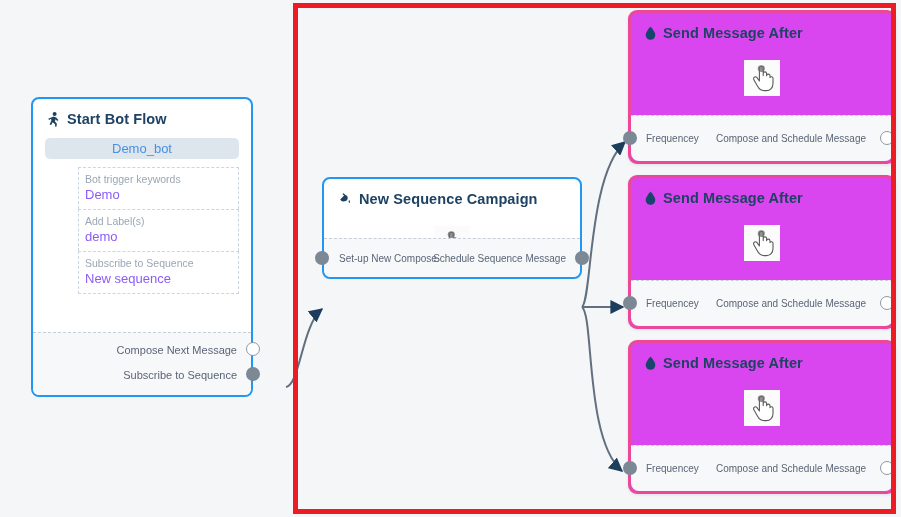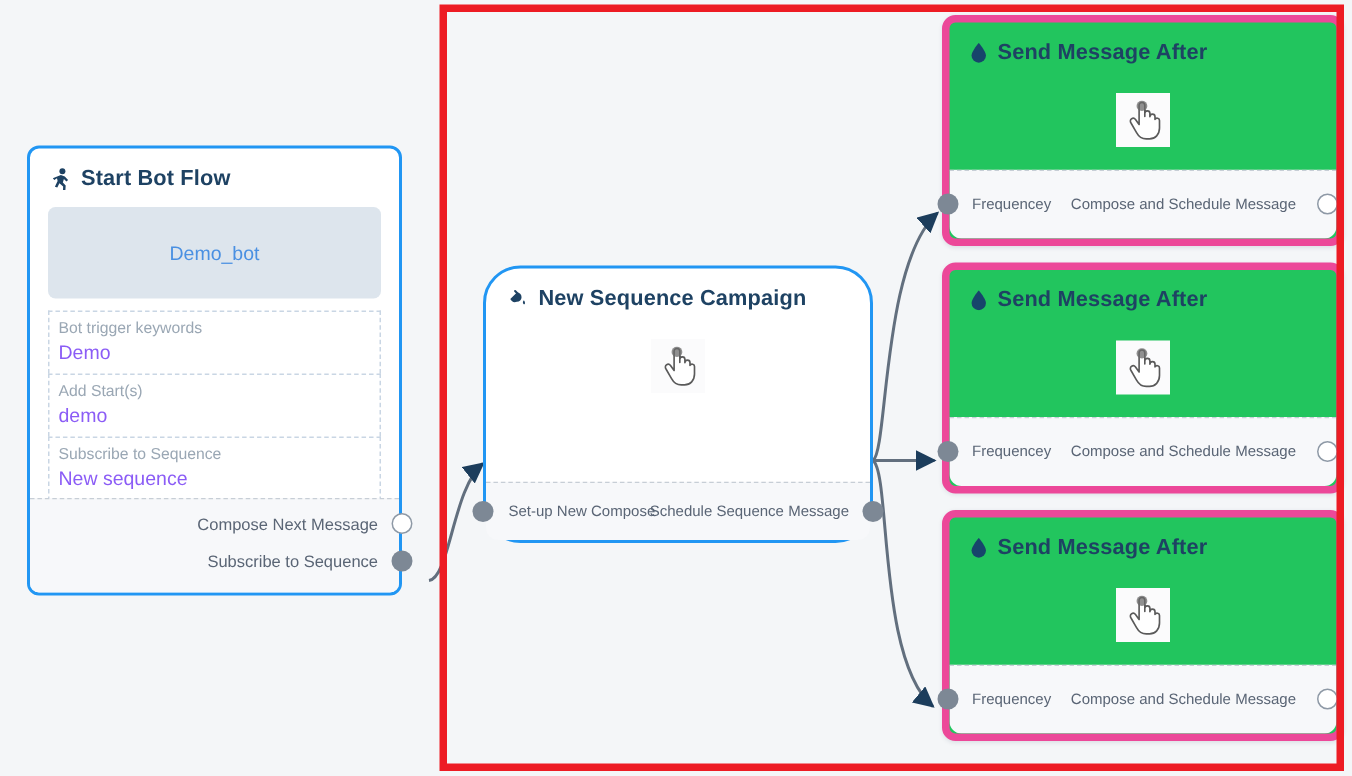--- a/index.html
+++ b/index.html
@@ -28,51 +28,52 @@
 
   
   .node{position:absolute;z-index:10;box-sizing:border-box;}
 
   .node-blue{
     background:#ffffff;
     border:2px solid #2196f3;
     border-radius:8px;
   }
   .node-plain{
-    background:#22c55e;
-    border:5px solid #ec4899;
+    background:#d946ef;
+    border:3px solid #ec4899;
     border-radius:9px;
     box-shadow:0 1px 3px rgba(30,50,80,.10);
   }
 
   .node-title{
     display:flex;align-items:center;gap:7px;
     font-size:14.5px;font-weight:bold;color:#1e4263;
     padding:12px 0 0 14px;
     letter-spacing:.1px;
   }
   .node-title .ic{display:inline-flex;align-items:center;}
 
   
   .bot-pill{
     margin:11px 12px 0 12px;
     background:#dde5ed;
     border-radius:5px;
     text-align:center;
     color:#4a90e2;
     font-size:13px;
-    padding:23px 0;
+    padding:3px 0;
   }
 
   
   .fields{margin:8px 12px 0 12px;}
   .field{
     border:1px dashed #c9d6e4;
     border-bottom:none;
     padding:4px 6px 5px 6px;
+    margin-left:33px;
   }
   .field:last-child{border-bottom:1px dashed #c9d6e4;}
   .field-label{font-size:10.5px;color:#9aa7b4;line-height:14px;}
   .field-value{font-size:13px;color:#8b5cf6;line-height:18px;}
 
   
   .card-body{
     height:73px;
     display:flex;align-items:center;justify-content:center;
   }
@@ -136,40 +137,40 @@
 
     <path d="M 286 387 C 300 385 302 325 322 309" fill="none" stroke="#626f7e" stroke-width="2" marker-end="url(#arrow)"></path>
 
     <path d="M 582 307 C 592 300 588 175 625 142" fill="none" stroke="#626f7e" stroke-width="2" marker-end="url(#arrow)"></path>
 
     <path d="M 582 307 L 623 307" fill="none" stroke="#626f7e" stroke-width="2" marker-end="url(#arrow)"></path>
 
     <path d="M 582 307 C 594 316 585 440 622 471" fill="none" stroke="#626f7e" stroke-width="2" marker-end="url(#arrow)"></path>
   </svg>
 
-  <div class="node node-blue" style="left:18px;top:97px;width:250px;height:300px;">
+  <div class="node node-blue" style="left:31px;top:97px;width:222px;height:300px;">
     <div class="node-title">
       <span class="ic">
         <svg width="13" height="15" viewBox="0 0 13 15">
           <circle cx="7.6" cy="2.1" r="2" fill="#1e4263"></circle>
           <path d="M6.6 4.6 L9.2 5.6 L11.4 8.0 L10.3 9.0 L8.6 7.3 L7.9 9.6 L9.8 11.6 L9.6 14.6 L8.0 14.6 L8.1 12.3 L5.6 10.2 L4.2 13.0 L2.6 12.5 L4.4 8.6 L4.0 6.8 L2.2 8.0 L1.2 6.8 Z" fill="#1e4263"></path>
         </svg>
       </span>
       <span>Start Bot Flow</span>
     </div>
 
     <div class="bot-pill">Demo_bot</div>
 
     <div class="fields">
       <div class="field">
         <div class="field-label">Bot trigger keywords</div>
         <div class="field-value">Demo</div>
       </div>
       <div class="field">
-        <div class="field-label">Add Start(s)</div>
+        <div class="field-label">Add Label(s)</div>
         <div class="field-value">demo</div>
       </div>
       <div class="field">
         <div class="field-label">Subscribe to Sequence</div>
         <div class="field-value">New sequence</div>
       </div>
     </div>
 
     <div class="lports" style="position:absolute;left:0;right:0;bottom:0;">
       <div class="lport-row" style="top:11px;">
@@ -177,21 +178,21 @@
       </div>
       <div class="dot dot-hollow" style="right:-9px;top:9px;"></div>
 
       <div class="lport-row" style="top:36px;">
         <span>Subscribe to Sequence</span>
       </div>
       <div class="dot dot-filled" style="right:-9px;top:34px;"></div>
     </div>
   </div>
 
-  <div class="node node-blue" style="left:322px;top:177px;width:260px;height:185px;border-radius:25px;">
+  <div class="node node-blue" style="left:322px;top:177px;width:260px;height:102px;">
     <div class="node-title">
       <span class="ic">
         <svg width="14" height="14" viewBox="0 0 14 14">
           <path d="M2.2 7.4 L6.6 3.0 A3.1 3.1 0 0 1 6.6 9.2 A3.6 3.6 0 0 1 2.2 7.4 Z" fill="#1e4263"></path>
           <path d="M5.4 2.0 L7.2 3.8" stroke="#1e4263" stroke-width="1.4" fill="none" stroke-linecap="round"></path>
           <path d="M10.6 9.5 C10.6 11.0 12.0 11.4 12.0 10.0 C12.0 9.0 11.2 8.1 11.2 8.1 C11.2 8.1 10.6 8.8 10.6 9.5 Z" fill="#1e4263"></path>
         </svg>
       </span>
       <span>New Sequence Campaign</span>
     </div>

